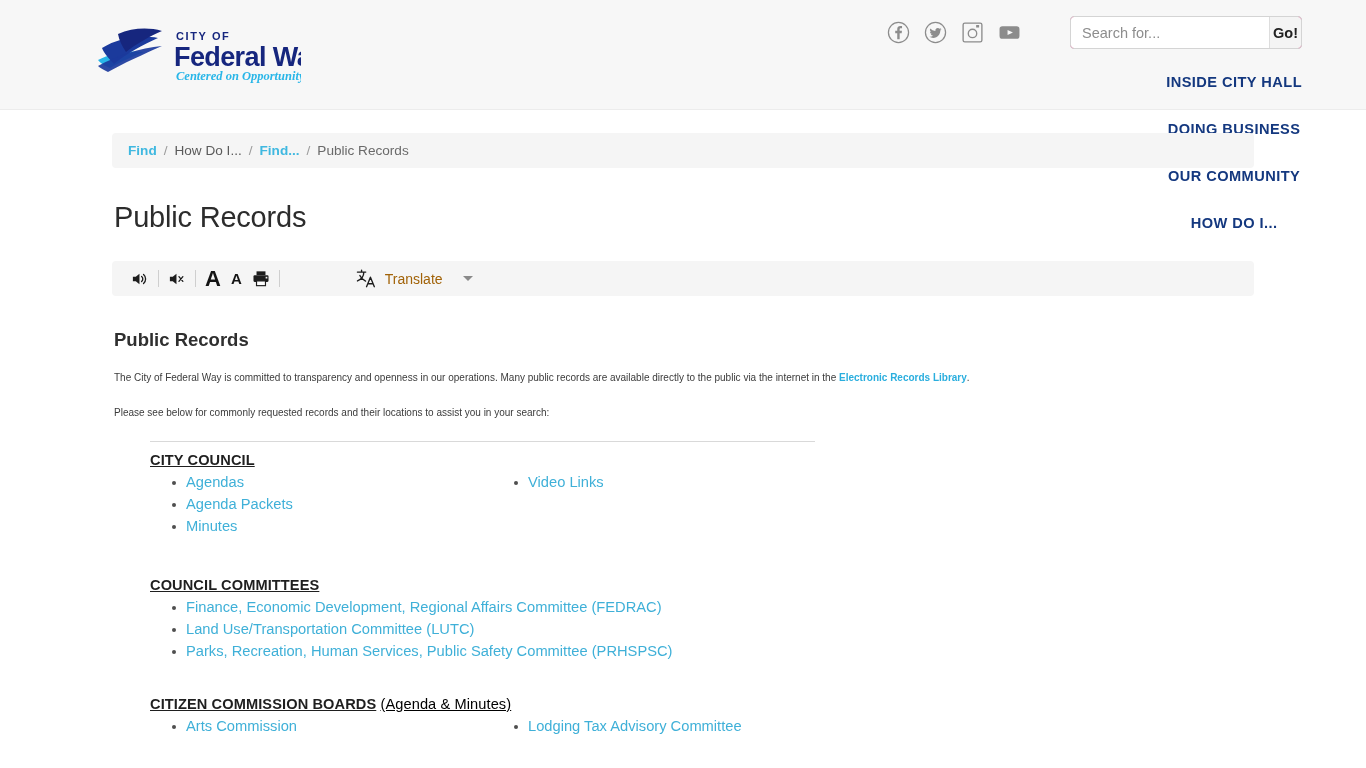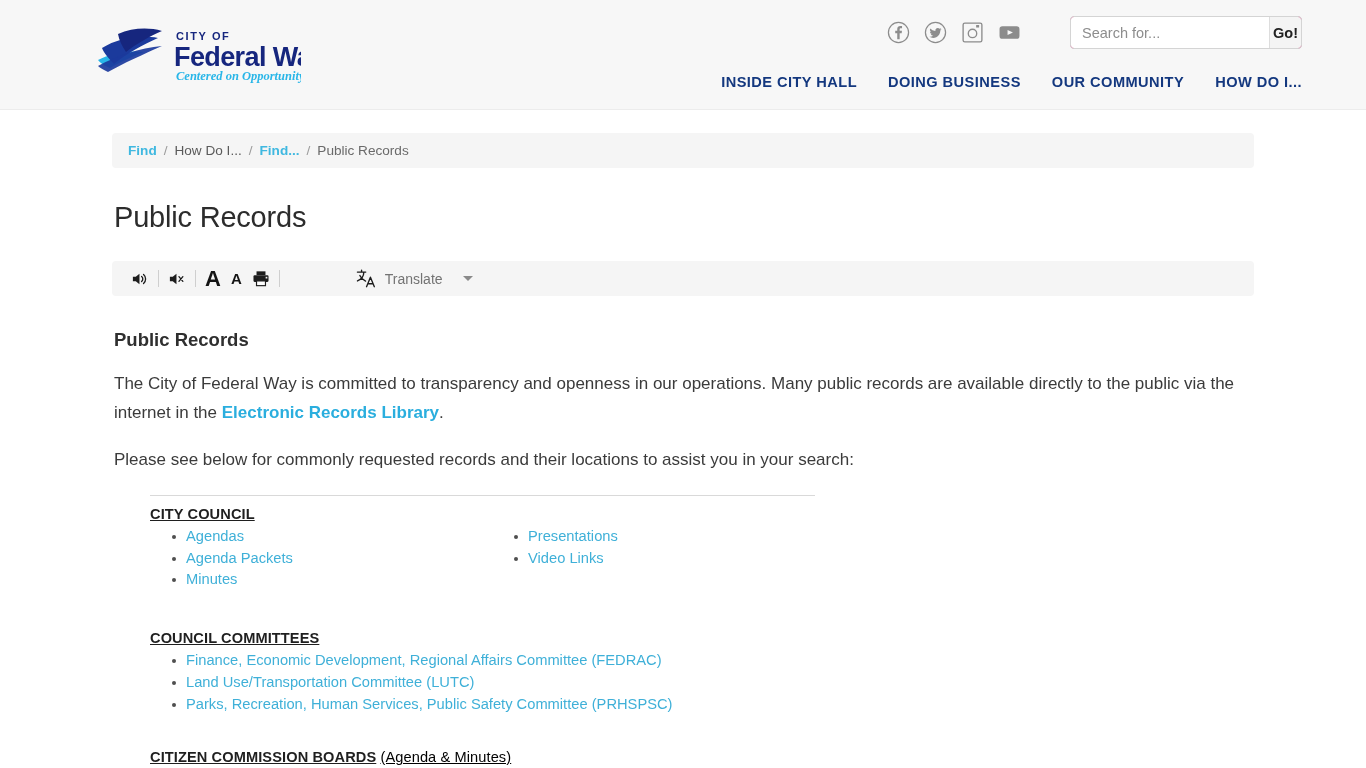--- a/index.html
+++ b/index.html
@@ -72,20 +72,21 @@
     cursor: pointer;
     font-family: "Liberation Sans", sans-serif;
   }
 
   .main-nav {
     position: absolute;
     right: 64px; top: 74px;
     display: flex;
     align-items: center;
     gap: 31px;
+    flex-direction: column;
   }
   .nav-item {
     font-size: 14.6px;
     font-weight: bold;
     letter-spacing: 0.45px;
     color: #14387f;
     text-decoration: none;
     white-space: nowrap;
     cursor: pointer;
   }
@@ -153,41 +154,41 @@
   .a11y-letter-small { font-size: 15px; font-weight: bold; line-height: 1; color: #141414; }
 
   .translate-widget {
     display: flex;
     align-items: center;
     margin-left: 72px;
     cursor: pointer;
   }
   .translate-label {
     font-size: 14px;
-    color: #737373;
+    color: #a16207;
     margin-left: 9px;
   }
   .translate-caret {
     margin-left: 20px;
     width: 0; height: 0;
     border-left: 5px solid transparent;
     border-right: 5px solid transparent;
     border-top: 5px solid #8a8a8a;
   }
 
   
   .article { margin-top: 33px; padding-left: 2px; }
   .article h2 {
     font-size: 18.5px;
     font-weight: bold;
     color: #2f2f2f;
     margin: 0 0 18px 0;
   }
   .article p {
-    font-size: 17px;
+    font-size: 10px;
     line-height: 1.72;
     color: #3b3b3b;
     margin: 0 0 18px 0;
     max-width: 1140px;
   }
   .inline-link {
     color: #2aaede;
     font-weight: bold;
     text-decoration: none;
     cursor: pointer;
@@ -372,21 +373,20 @@
         <div class="cols">
           <div class="col-left">
             <ul class="link-list">
               <li><a>Agendas</a></li>
               <li><a>Agenda Packets</a></li>
               <li><a>Minutes</a></li>
             </ul>
           </div>
           <div class="col-right">
             <ul class="link-list">
-              <li><a>Presentations</a></li>
               <li><a>Video Links</a></li>
             </ul>
           </div>
         </div>
       </div>
 
       <div class="spacer-md"></div>
 
       <div class="records-block">
         <div class="block-heading">

